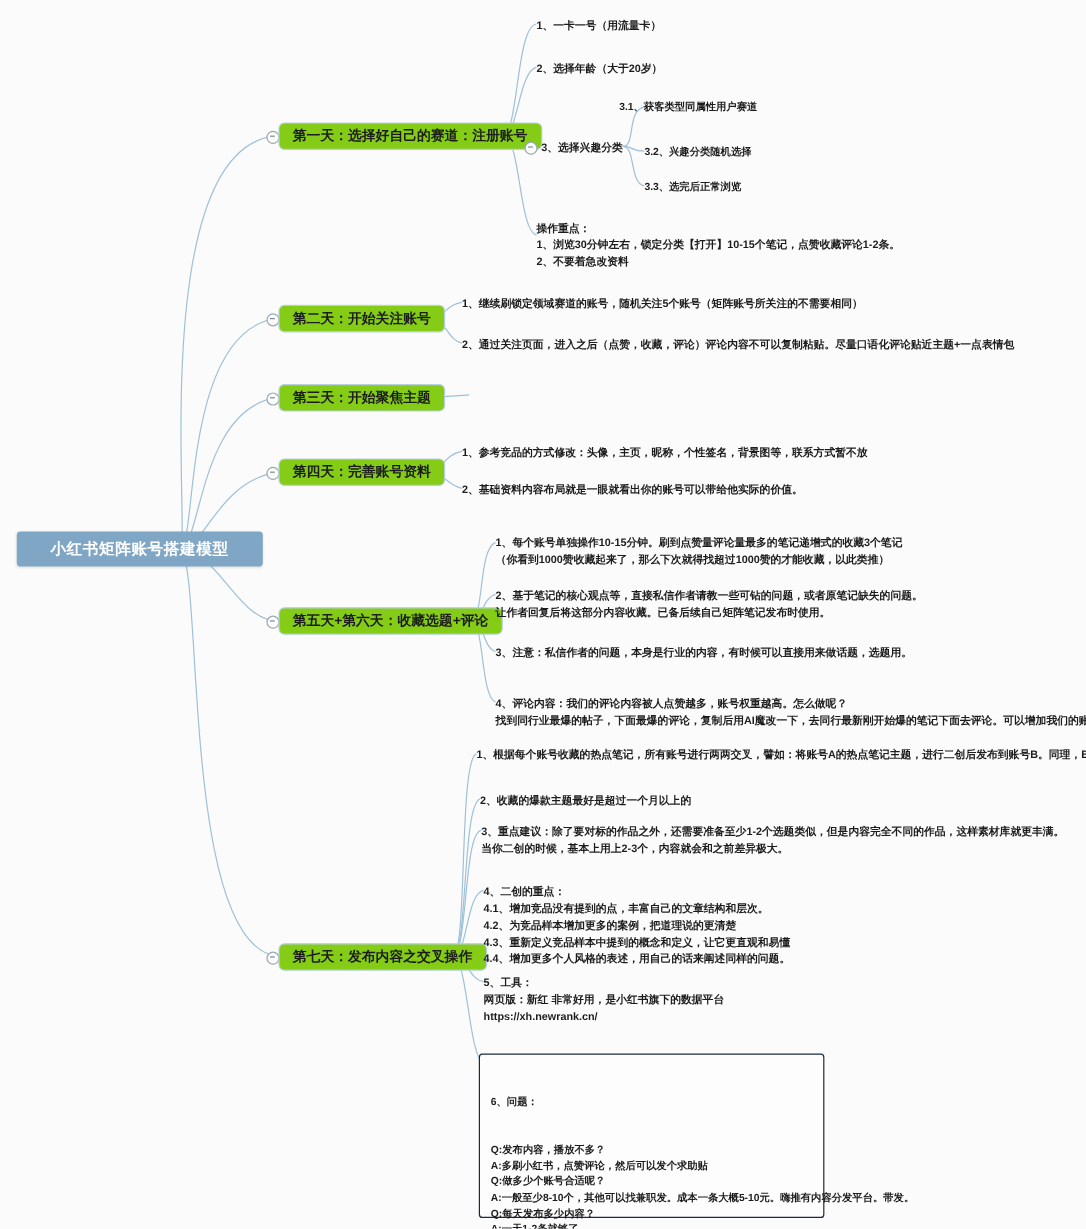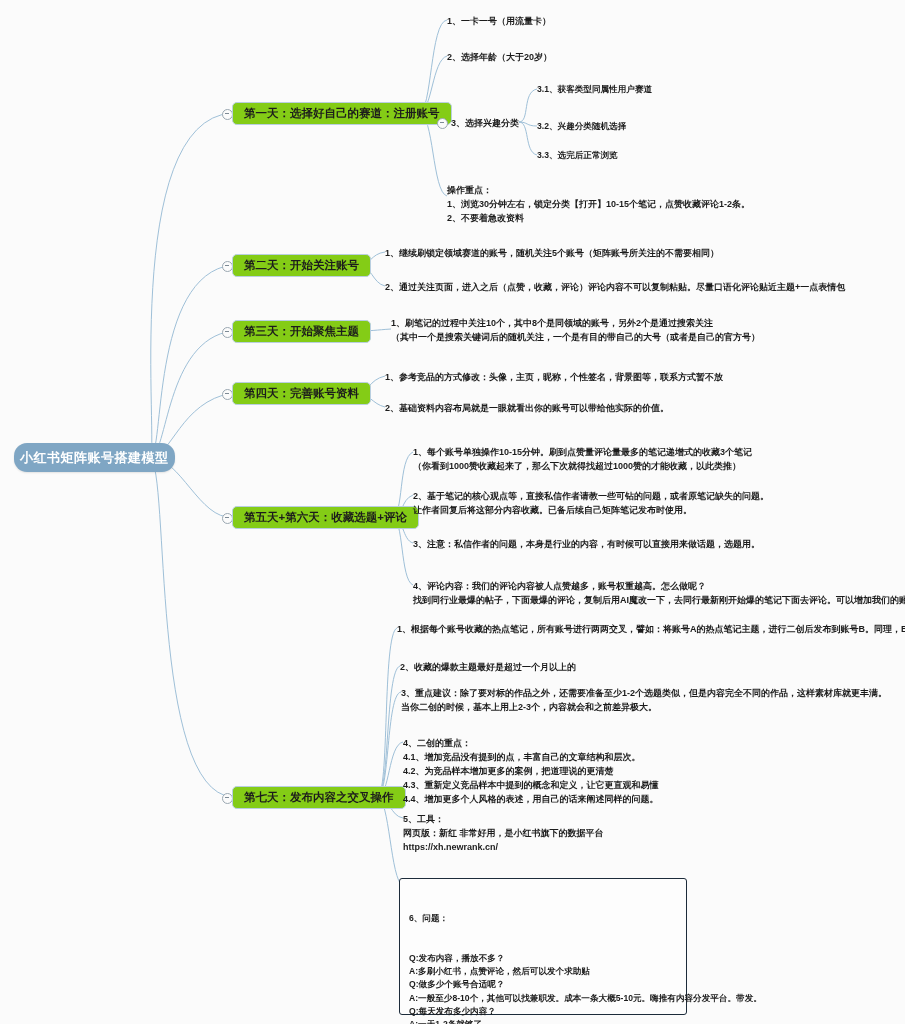--- a/index.html
+++ b/index.html
@@ -13,26 +13,26 @@
   }
   #canvas{position:absolute;left:0;top:0;width:905px;height:1024px;}
   svg.links{position:absolute;left:0;top:0;width:905px;height:1024px;pointer-events:none;}
 
   .node{position:absolute;box-sizing:border-box;}
 
   
   .root-node{
     background:#7fa6c4;
     color:#ffffff;
-    border-radius:13px;
+    border-radius:3px;
     font-size:13px;
     font-weight:bold;
     letter-spacing:.5px;
     display:flex;align-items:center;justify-content:center;
-    padding:0 6px;
+    padding:0 28px;
     height:29px;
     white-space:nowrap;
     box-shadow:0 1px 2px rgba(0,0,0,.10);
   }
 
   
   .branch-node{
     background:#84cc16;
     border:1px solid #b9cfe0;
     border-radius:5px;
@@ -143,39 +143,37 @@
 
   <div class="toggle" style="left:222px;top:109px;"></div>
   <div class="node branch-node" style="left:232px;top:102px;">第一天：选择好自己的赛道：注册账号</div>
 
   <div class="node leaf" style="left:447px;top:14px;">1、一卡一号（用流量卡）</div>
   <div class="node leaf" style="left:447px;top:50px;">2、选择年龄（大于20岁）</div>
 
   <div class="toggle" style="left:437px;top:118px;"></div>
   <div class="node leaf" style="left:451px;top:116px;">3、选择兴趣分类</div>
 
-  <div class="node leaf-sub" style="left:537px;top:83px;text-align:center;">3.1、获客类型同属性用户赛道</div>
+  <div class="node leaf-sub" style="left:516px;top:83px;text-align:center;">3.1、获客类型同属性用户赛道</div>
   <div class="node leaf-sub" style="left:537px;top:120px;">3.2、兴趣分类随机选择</div>
   <div class="node leaf-sub" style="left:537px;top:149px;">3.3、选完后正常浏览</div>
 
   <div class="node leaf" style="left:447px;top:183px;">操作重点：
 1、浏览30分钟左右，锁定分类【打开】10-15个笔记，点赞收藏评论1-2条。
 2、不要着急改资料</div>
 
   <div class="toggle" style="left:222px;top:261px;"></div>
   <div class="node branch-node" style="left:232px;top:254px;">第二天：开始关注账号</div>
 
   <div class="node leaf" style="left:385px;top:246px;">1、继续刷锁定领域赛道的账号，随机关注5个账号（矩阵账号所关注的不需要相同）</div>
   <div class="node leaf" style="left:385px;top:280px;">2、通过关注页面，进入之后（点赞，收藏，评论）评论内容不可以复制粘贴。尽量口语化评论贴近主题+一点表情包</div>
 
   <div class="toggle" style="left:222px;top:327px;"></div>
   <div class="node branch-node" style="left:232px;top:320px;">第三天：开始聚焦主题</div>
 
-  <div class="node leaf" style="left:391px;top:316px;">1、刷笔记的过程中关注10个，其中8个是同领域的账号，另外2个是通过搜索关注
-（其中一个是搜索关键词后的随机关注，一个是有目的带自己的大号（或者是自己的官方号）</div>
 
   <div class="toggle" style="left:222px;top:389px;"></div>
   <div class="node branch-node" style="left:232px;top:382px;">第四天：完善账号资料</div>
 
   <div class="node leaf" style="left:385px;top:370px;text-align:center;">1、参考竞品的方式修改：头像，主页，昵称，个性签名，背景图等，联系方式暂不放</div>
   <div class="node leaf" style="left:385px;top:401px;">2、基础资料内容布局就是一眼就看出你的账号可以带给他实际的价值。</div>
 
   <div class="toggle" style="left:222px;top:513px;"></div>
   <div class="node branch-node" style="left:232px;top:506px;">第五天+第六天：收藏选题+评论</div>
 

